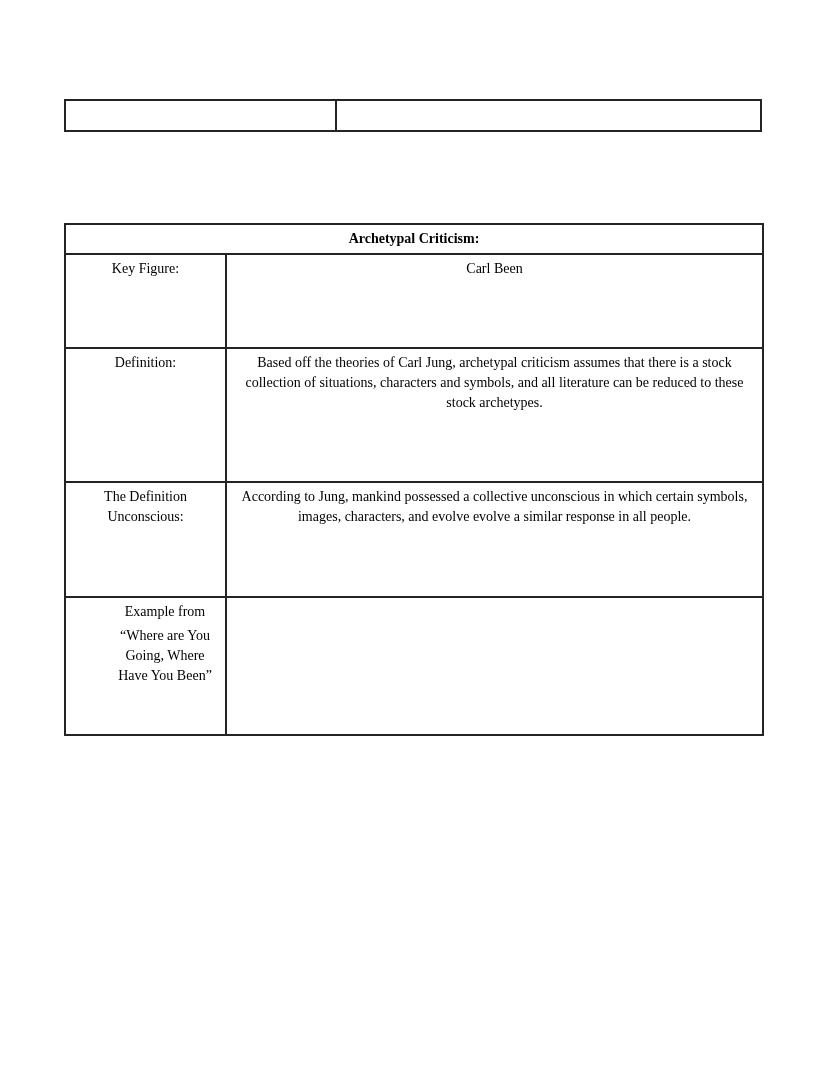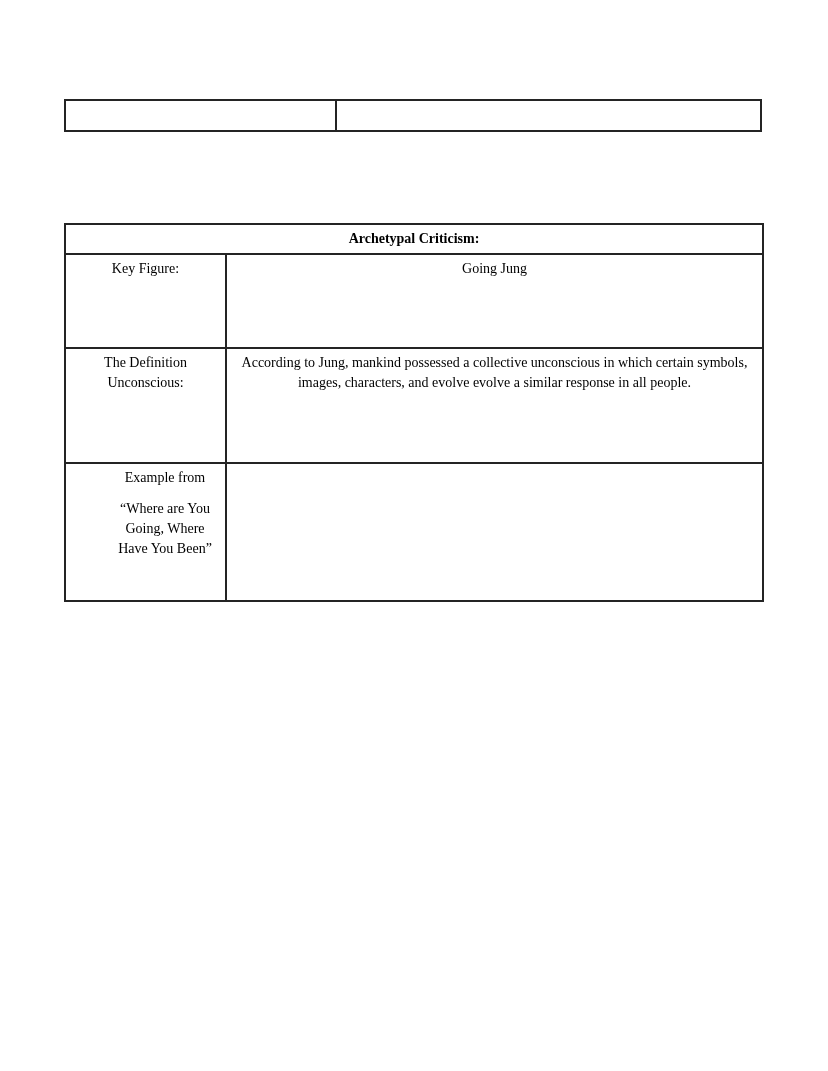--- a/index.html
+++ b/index.html
@@ -59,21 +59,21 @@
     height: 20px;
     padding: 4px 24px;
     margin-left: 28px;
   }
   .row-keyfigure td   { height: 84px; }
   .row-definition td  { height: 124px; }
   .row-collective td  { height: 105px; }
   .row-example td     { height: 128px; padding-left: 48px; }
 
   .cell-par { margin: 0; }
-  .cell-par + .cell-par { margin-top: 11px; }
+  .cell-par + .cell-par { margin-top: 4px; }
 </style>
 </head>
 <body>
 
 <div class="page">
 
   <table class="top-table">
     <tbody>
       <tr>
         <td class="c1"></td>
@@ -87,23 +87,27 @@
       <col class="label-col">
       <col class="content-col">
     </colgroup>
     <tbody>
       <tr class="title-row">
         <td colspan="2" class="title-cell">Archetypal Criticism:</td>
       </tr>
 
       <tr class="row-keyfigure">
         <td>Key Figure:</td>
-        <td>Going Jung</td>
+        <td>Carl Been</td>
       </tr>
 
+      <tr class="row-definition">
+        <td>Definition:</td>
+        <td>Based off the theories of Carl Jung, archetypal criticism assumes that there is a stock collection of situations, characters and symbols, and all literature can be reduced to these stock archetypes.</td>
+      </tr>
 
       <tr class="row-collective">
         <td>The Definition Unconscious:</td>
         <td>According to  Jung, mankind possessed a collective unconscious in which certain symbols, images, characters, and evolve evolve a similar response in all people.</td>
       </tr>
 
       <tr class="row-example">
         <td>
           <p class="cell-par">Example from</p>
           <p class="cell-par">“Where are You Going, Where Have You Been”</p>

